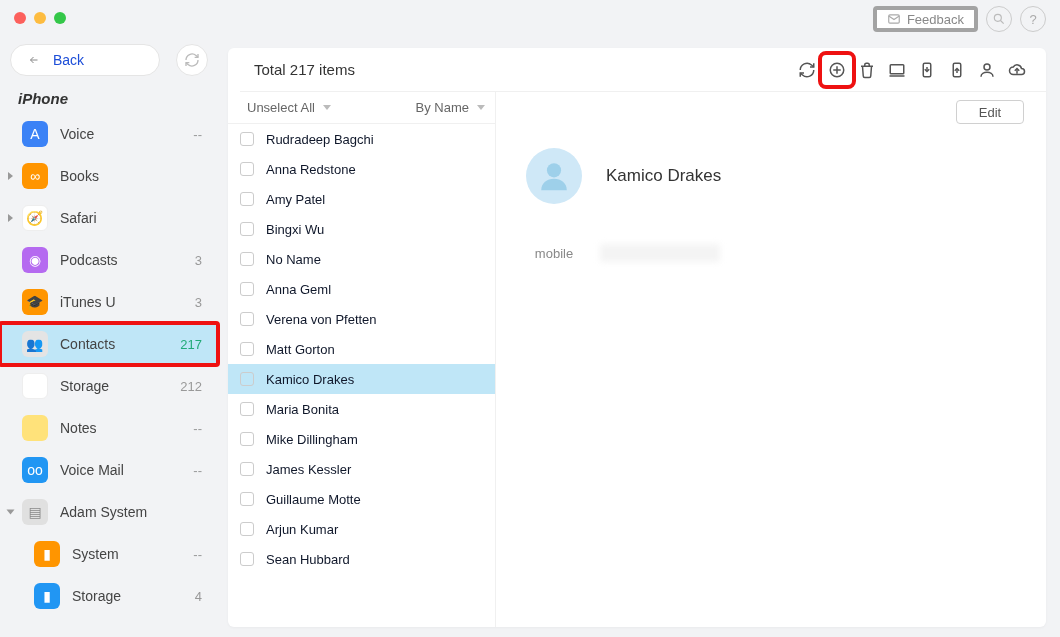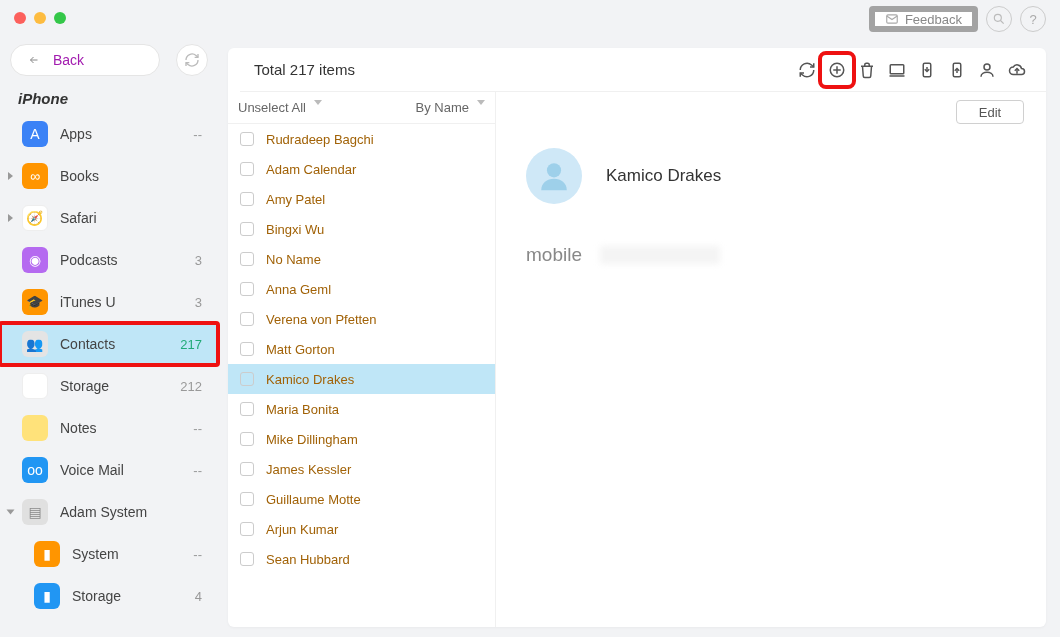--- a/index.html
+++ b/index.html
@@ -5,27 +5,27 @@
 * { box-sizing: border-box; margin: 0; padding: 0; font-family: -apple-system, BlinkMacSystemFont, "Segoe UI", Helvetica, Arial, sans-serif; }
 html, body { width: 1060px; height: 637px; background: #f2f3f5; overflow: hidden; }
 
 
 .titlebar { position: absolute; top: 0; left: 0; right: 0; height: 36px; background: #f2f3f5; }
 .traffic { position: absolute; left: 14px; top: 12px; display: flex; gap: 8px; }
 .tl { width: 12px; height: 12px; border-radius: 50%; }
 .tl.r { background: #fc605c; } .tl.y { background: #fdbc40; } .tl.g { background: #34c749; }
 
 .titlebar-right { position: absolute; right: 14px; top: 6px; display: flex; gap: 8px; align-items: center; }
-.fb-btn { height: 26px; padding: 0 10px; border: 6px solid #a3a3a3; border-radius: 4px; background: #fff; color: #888; font-size: 13px; display: flex; align-items: center; gap: 6px; cursor: pointer; }
+.fb-btn { height: 26px; padding: 0 10px; border: 4px solid #a3a3a3; border-radius: 4px; background: #fff; color: #888; font-size: 13px; display: flex; align-items: center; gap: 6px; cursor: pointer; }
 .circ-btn { width: 26px; height: 26px; border: 1.5px solid #ccc; border-radius: 50%; display: flex; align-items: center; justify-content: center; color: #aaa; cursor: pointer; font-size: 13px; background:#f2f3f5;}
 
 
 .sidebar { position: absolute; left: 0; top: 36px; bottom: 0; width: 218px; background: #f2f3f5; padding-top: 8px; }
 .back-row { display:flex; align-items:center; justify-content:space-between; padding: 0 10px 10px 10px; }
-.back-pill { background:#fff; border:1px solid #e5e5e5; border-radius: 16px; height:32px; width:150px; display:flex; align-items:center; gap:10px; padding-left:14px; color:#a21caf; font-size:14px; cursor:pointer;}
+.back-pill { background:#fff; border:1px solid #e5e5e5; border-radius: 16px; height:32px; width:150px; display:flex; align-items:center; gap:10px; padding-left:14px; color:#1d4ed8; font-size:14px; cursor:pointer;}
 .refresh-pill { width:32px; height:32px; border-radius:16px; background:#fff; border:1px solid #e5e5e5; display:flex; align-items:center; justify-content:center; color:#aaa; cursor:pointer;}
 .device-label { font-weight:600; font-size:15px; color:#333; padding: 4px 0 6px 18px; font-style: italic; }
 .nav { list-style:none; }
 .nav li { height:42px; display:flex; align-items:center; padding-left: 22px; padding-right:16px; font-size:14px; color:#444; cursor:pointer; position:relative;}
 .nav li.indent { padding-left: 22px; }
 .nav li.haschev::before { content:""; position:absolute; left:8px; top:50%; transform:translateY(-50%); border-top:4px solid transparent; border-bottom:4px solid transparent; border-left:5px solid #999; }
 .nav li.haschev.open::before { transform: translateY(-50%) rotate(90deg); }
 .nav .icon { width:26px; height:26px; border-radius:6px; margin-right:12px; display:flex; align-items:center; justify-content:center; font-size:14px; color:#fff; flex:none;}
 .nav .spacer { flex:1; }
 .nav .count { color:#999; font-size:13px; }
@@ -43,36 +43,36 @@
 .main-top { height:44px; border-bottom:1px solid #f0f0f0; display:flex; align-items:center; padding:0 14px;margin-left:12px; }
 .total { font-size:15px; color:#333; }
 .top-spacer{flex:1;}
 .tool { width:30px; height:30px; display:flex; align-items:center; justify-content:center; color:#555; cursor:pointer; border-radius:4px;}
 .tool.hl { outline:4px solid #e11; outline-offset:0px; }
 .tool svg{width:18px;height:18px;}
 
 .main-body { flex:1; display:flex; overflow:hidden;}
 .listcol { width:268px; border-right:1px solid #f0f0f0; display:flex; flex-direction:column;}
 .listhdr { height:32px; display:flex; align-items:center; padding:0 10px; border-bottom:1px solid #f0f0f0; font-size:13px; color:#666;}
-.listhdr .dd { display:flex; align-items:flex-start; gap:4px; cursor:pointer;}
+.listhdr .dd { display:flex; align-items:center; gap:4px; cursor:pointer;margin-left:9px;}
 .listhdr .dd::after{content:""; border-left:4px solid transparent;border-right:4px solid transparent;border-top:5px solid #bbb; margin-left:4px;}
 .listhdr .sp{flex:1;}
 .rows { flex:1; overflow-y:auto; }
-.row { height:30px; display:flex; align-items:center; padding-left:12px; font-size:13px; color:#a16207; cursor:pointer;}
+.row { height:30px; display:flex; align-items:center; padding-left:12px; font-size:13px; color:#0f172a; cursor:pointer;}
 .row.sel { background:#bfe6f7; }
 .chk { width:14px; height:14px; border:1.5px solid #ccc; border-radius:3px; margin-right:12px; flex:none;}
 
 .detail { flex:1; padding:22px 30px; position:relative;}
 .edit-btn { position:absolute; right:22px; top:8px; border:1px solid #d0d0d0; border-radius:4px; background:#fff; height:24px; width:68px; font-size:13px; color:#555; cursor:pointer;}
 .contact-head { display:flex; align-items:center; gap:24px; margin-top:34px;}
 .avatar { width:56px; height:56px; border-radius:50%; background:#cfe8f7; display:flex; align-items:center; justify-content:center;}
 .avatar svg{width:34px;height:34px;fill:#9ed0ea;}
 .cname { font-size:17px; color:#333; }
 .field { display:flex; align-items:center; margin-top:40px;}
-.flabel { width:56px; text-align:center; font-size:19px; color:#888; margin-right:18px;}
+.flabel { width:56px; text-align:center; font-size:13px; color:#888; margin-right:18px;}
 .fval { width:120px; height:18px; background: #f4f4f4; filter: blur(3px); border-radius:2px;}
 </style>
 </head>
 <body>
 
 <div class="titlebar">
   <div class="traffic">
     <div class="tl r"></div>
     <div class="tl y"></div>
     <div class="tl g"></div>
@@ -112,21 +112,21 @@
           <path d="M21 3v5h-5"></path>
           <path d="M21 12a9 9 0 0 1-15 6.7L3 16"></path>
           <path d="M3 21v-5h5"></path>
         </svg>
     </div>
   </div>
   <div class="device-label">iPhone</div>
   <ul class="nav">
     <li>
         <div class="icon ic-apps">A</div>
-        <span>Apps</span>
+        <span>Voice</span>
         <span class="spacer"></span>
         <span class="count">--</span>
       </li>
     <li class="haschev">
         <div class="icon ic-books">∞</div>
         <span>Books</span>
         <span class="spacer"></span>
         <span class="count"></span>
       </li>
     <li class="haschev">
@@ -263,21 +263,21 @@
             <span>By Name</span>
           </div>
       </div>
       <div class="rows" id="rows">
           <div class="row">
             <div class="chk"></div>
             <span>Rudradeep Bagchi</span>
           </div>
           <div class="row">
             <div class="chk"></div>
-            <span>Adam Calendar</span>
+            <span>Anna Redstone</span>
           </div>
           <div class="row">
             <div class="chk"></div>
             <span>Amy Patel</span>
           </div>
           <div class="row">
             <div class="chk"></div>
             <span>Bingxi Wu</span>
           </div>
           <div class="row">

